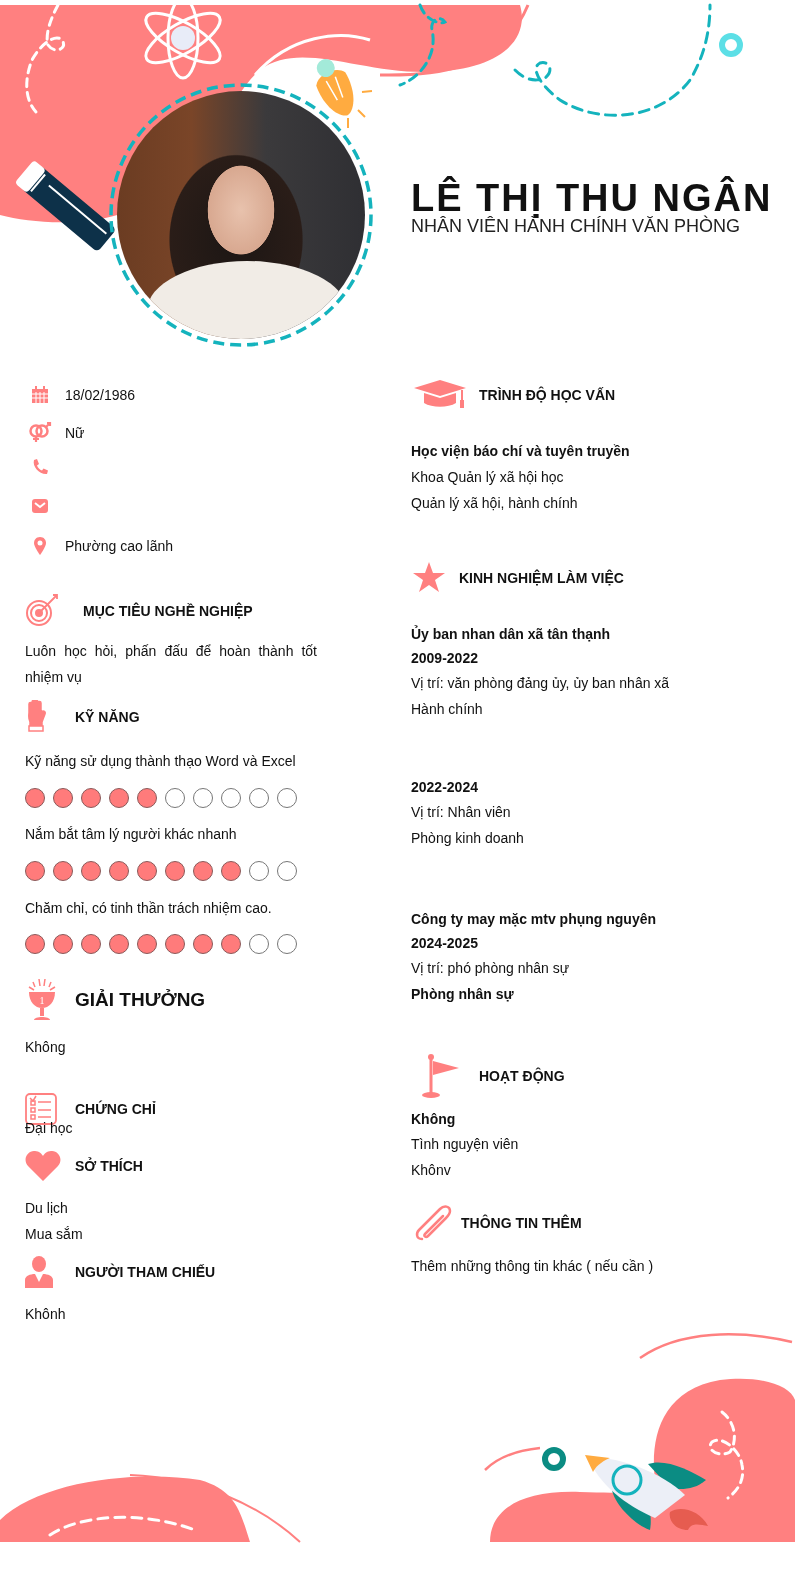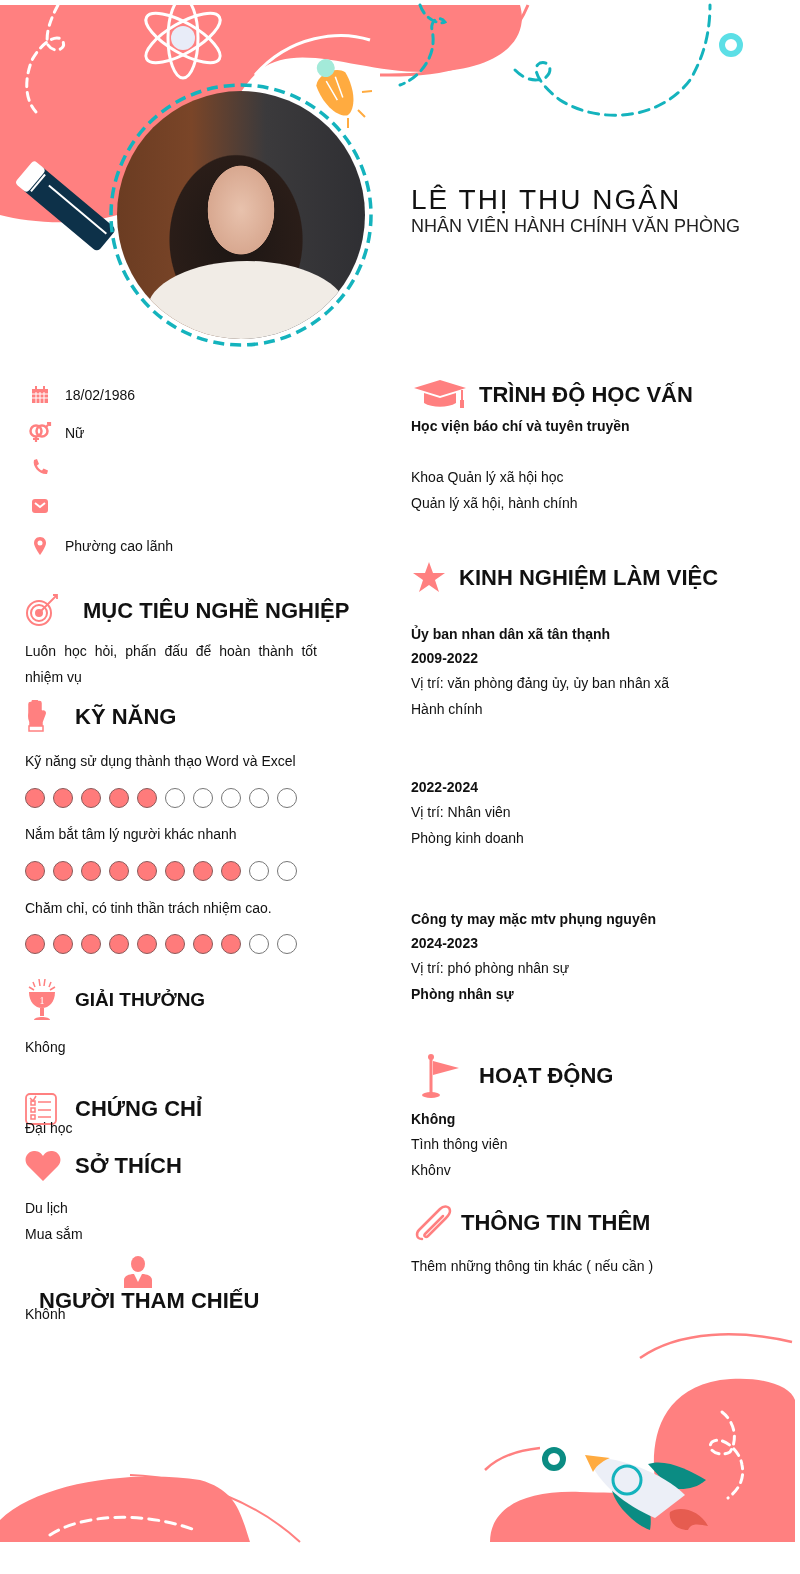--- a/index.html
+++ b/index.html
@@ -1,29 +1,29 @@
 <!DOCTYPE html>
 <html><head>
 <meta charset="utf-8">
 <style>
   html,body{margin:0;padding:0;background:#fff;}
   body{width:800px;height:1574px;position:relative;overflow:hidden;font-family:"Liberation Sans",sans-serif;color:#111;}
   .deco{position:absolute;left:0;top:0;}
-  .name{position:absolute;left:411px;top:184px;font-size:28px;font-weight:400;letter-spacing:2px;color:#111;white-space:nowrap;}
+  .name{position:absolute;left:411px;top:177px;font-size:38px;font-weight:700;letter-spacing:2px;color:#111;white-space:nowrap;}
   .job{position:absolute;left:411px;top:216px;font-size:18px;color:#222;white-space:nowrap;}
   .photo{position:absolute;left:117px;top:91px;width:248px;height:248px;border-radius:50%;overflow:hidden;
     background:radial-gradient(ellipse 60px 80px at 50% 48%, #e8c2ad 0%, #d8a890 55%, transparent 56%),
       radial-gradient(ellipse 110px 140px at 48% 60%, #1c1614 0%, #2a1d18 60%, transparent 61%),
       linear-gradient(90deg,#6b3c22 0%,#7a4528 30%,#3b3a3c 60%,#2f2f33 100%);}
   .photo .shirt{position:absolute;left:30px;top:170px;width:200px;height:100px;background:#f1ece6;border-radius:50% 50% 0 0;}
   .info-row{position:absolute;left:28px;display:flex;align-items:center;height:24px;}
   .info-row .ic{width:24px;height:24px;display:flex;align-items:center;justify-content:center;}
   .info-row .txt{margin-left:13px;font-size:14px;color:#111;}
   .sec-head{position:absolute;display:flex;align-items:center;}
-  .sec-title{font-size:22px;font-weight:700;color:#111;white-space:nowrap;}
+  .sec-title{font-size:14px;font-weight:700;color:#111;white-space:nowrap;}
   .body-txt{position:absolute;font-size:14px;color:#111;line-height:26px;}
   .bold{font-weight:700;}
   .dots{position:absolute;left:25px;display:flex;gap:8px;}
   .dot{width:20px;height:20px;border-radius:50%;box-sizing:border-box;border:1.5px solid #777;background:#fff;}
   .dot.on{background:#ff7b7b;border-color:#8a5a5a;}
 </style>
 </head>
 <body>
 
 <svg class="deco" width="800" height="360" viewBox="0 0 800 360">
@@ -216,21 +216,21 @@
   <span style="width:36px;height:32px;">
     <svg width="36" height="32" viewBox="0 0 36 32">
         <path d="M18,31 L3,16 C-3,9 3,0 10,1 C14,1 17,4 18,6 C19,4 22,1 26,1 C33,0 39,9 33,16 Z" fill="#ff8080"></path>
       </svg>
   </span>
   <span class="sec-title" style="margin-left:14px;">SỞ THÍCH</span>
 </div>
 <div class="body-txt" style="left:25px;top:1195px;">Du lịch</div>
 <div class="body-txt" style="left:25px;top:1221px;">Mua sắm</div>
 
-<div class="sec-head" style="left:25px;top:1256px;flex-direction:column;">
+<div class="sec-head" style="left:25px;top:1256px;">
   <span style="width:36px;height:32px;">
     <svg width="28" height="32" viewBox="0 0 28 32">
         <ellipse cx="14" cy="8" rx="7" ry="8" fill="#ff8080"></ellipse>
         <path d="M0,32 V24 C0,20 5,18 10,18 L14,26 L18,18 C23,18 28,20 28,24 V32 Z" fill="#ff8080"></path>
       </svg>
   </span>
   <span class="sec-title" style="margin-left:14px;">NGƯỜI THAM CHIẾU</span>
 </div>
 <div class="body-txt" style="left:25px;top:1301px;">Khônh</div>
 
@@ -238,21 +238,21 @@
   <span style="width:56px;height:34px;">
     <svg width="56" height="34" viewBox="0 0 56 34">
         <path d="M2,10 L28,2 L54,10 L28,18 Z" fill="#ff8080"></path>
         <path d="M12,15 V25 C20,30 36,30 44,25 V15 L28,20 Z" fill="#ff8080"></path>
         <path d="M50,12 V24" stroke="#ff8080" stroke-width="2"></path>
         <rect x="48" y="22" width="4" height="8" fill="#ff8080"></rect>
       </svg>
   </span>
   <span class="sec-title" style="margin-left:11px;">TRÌNH ĐỘ HỌC VẤN</span>
 </div>
-<div class="body-txt bold" style="left:411px;top:413px;">Học viện báo chí và tuyên truyền</div>
+<div class="body-txt bold" style="left:411px;top:438px;">Học viện báo chí và tuyên truyền</div>
 <div class="body-txt" style="left:411px;top:464px;">Khoa Quản lý xã hội học</div>
 <div class="body-txt" style="left:411px;top:490px;">Quản lý xã hội, hành chính</div>
 
 <div class="sec-head" style="left:412px;top:561px;">
   <span style="width:36px;height:34px;">
     <svg width="34" height="34" viewBox="0 0 34 34">
         <path d="M17,1 L21,12 L33,12 L23,19 L27,31 L17,24 L7,31 L11,19 L1,12 L13,12 Z" fill="#ff8080"></path>
       </svg>
   </span>
   <span class="sec-title" style="margin-left:11px;">KINH NGHIỆM LÀM VIỆC</span>
@@ -261,37 +261,37 @@
 <div class="body-txt bold" style="left:411px;top:621px;">Ủy ban nhan dân xã tân thạnh</div>
 <div class="body-txt bold" style="left:411px;top:645px;">2009-2022</div>
 <div class="body-txt" style="left:411px;top:670px;">Vị trí: văn phòng đảng ủy, ủy ban nhân xã</div>
 <div class="body-txt" style="left:411px;top:696px;">Hành chính</div>
 
 <div class="body-txt bold" style="left:411px;top:774px;">2022-2024</div>
 <div class="body-txt" style="left:411px;top:799px;">Vị trí: Nhân viên</div>
 <div class="body-txt" style="left:411px;top:825px;">Phòng kinh doanh</div>
 
 <div class="body-txt bold" style="left:411px;top:906px;">Công ty may mặc mtv phụng nguyên</div>
-<div class="body-txt bold" style="left:411px;top:930px;">2024-2023</div>
+<div class="body-txt bold" style="left:411px;top:930px;">2024-2025</div>
 <div class="body-txt" style="left:411px;top:955px;">Vị trí: phó phòng nhân sự</div>
 <div class="body-txt" style="left:411px;top:981px;font-weight:bold;">Phòng nhân sự</div>
 
 <div class="sec-head" style="left:420px;top:1053px;">
   <span style="width:48px;height:46px;">
     <svg width="40" height="46" viewBox="0 0 40 46">
         <circle cx="11" cy="4" r="3" fill="#ff8080"></circle>
         <rect x="9.5" y="4" width="3" height="36" fill="#ff8080"></rect>
         <path d="M13,8 L39,15 L13,22 Z" fill="#ff8080"></path>
         <ellipse cx="11" cy="42" rx="9" ry="3" fill="#ff8080"></ellipse>
       </svg>
   </span>
   <span class="sec-title" style="margin-left:11px;">HOẠT ĐỘNG</span>
 </div>
 <div class="body-txt bold" style="left:411px;top:1106px;">Không</div>
-<div class="body-txt" style="left:411px;top:1131px;">Tình thông viên</div>
+<div class="body-txt" style="left:411px;top:1131px;">Tình nguyện viên</div>
 <div class="body-txt" style="left:411px;top:1157px;">Khônv</div>
 
 <div class="sec-head" style="left:414px;top:1203px;">
   <span style="width:44px;height:40px;">
     <svg width="42" height="40" viewBox="0 0 42 40">
         <path d="M8,36 C2,36 2,30 5,27 L26,6 C30,2 36,3 36,8 C36,11 34,13 32,15 L14,33 C12,35 9,33 11,31 L29,13" stroke="#ff8080" stroke-width="2.5" fill="none" stroke-linecap="round"></path>
       </svg>
   </span>
   <span class="sec-title" style="margin-left:3px;">THÔNG TIN THÊM</span>
 </div>

